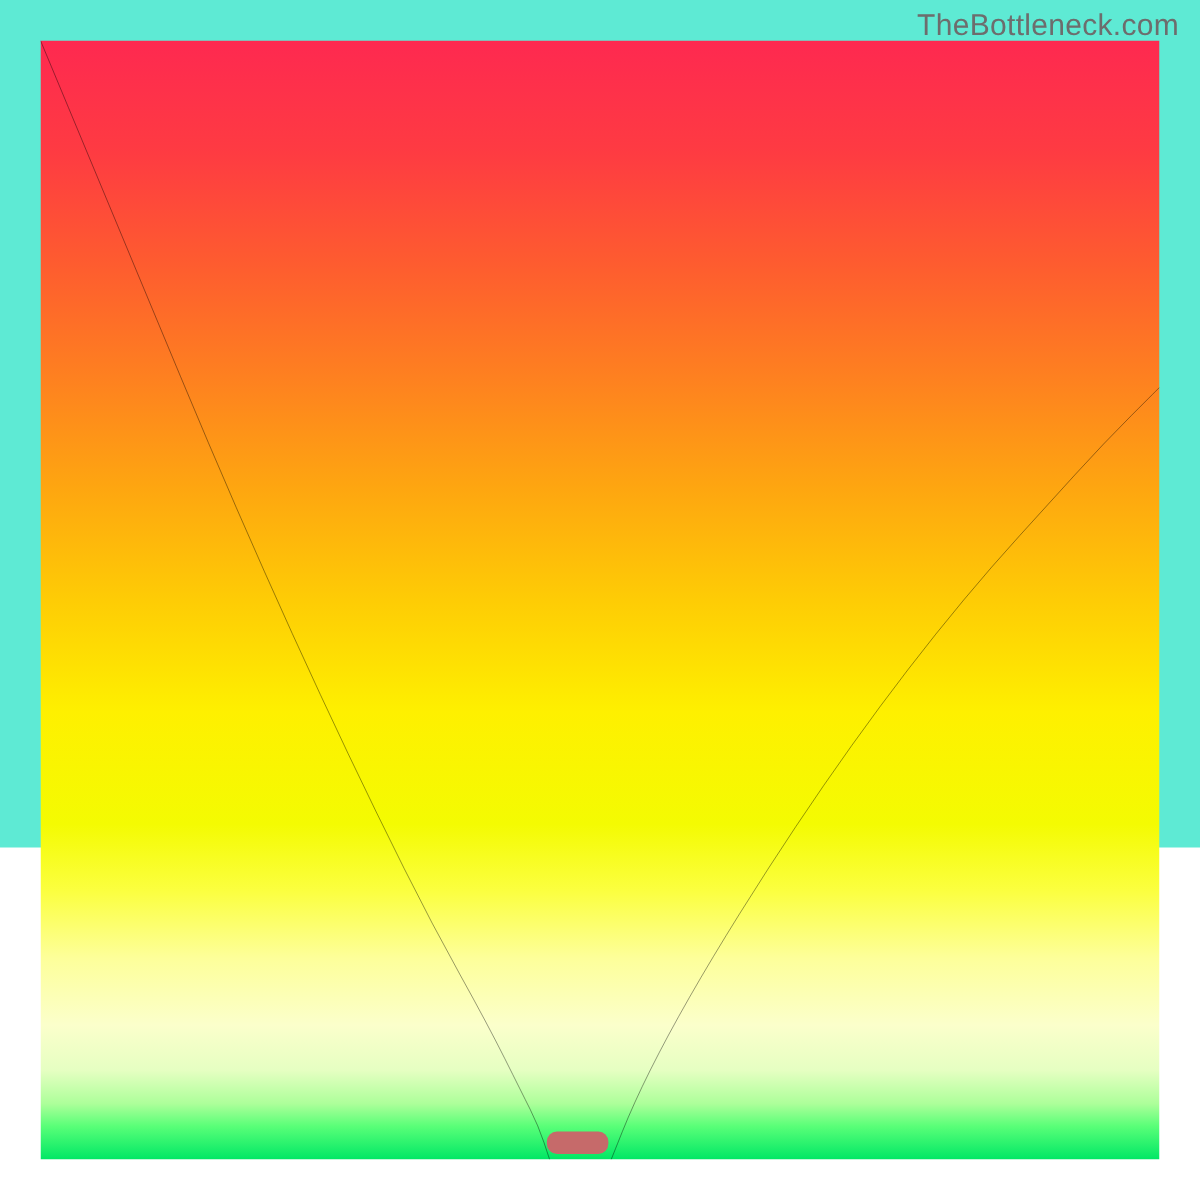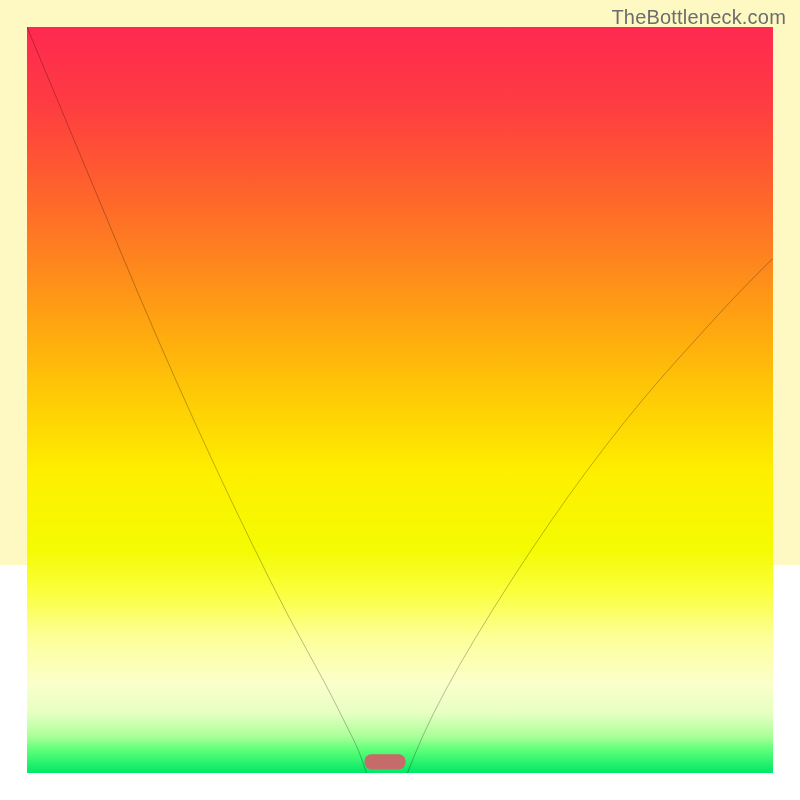--- a/index.html
+++ b/index.html
@@ -6,21 +6,21 @@
     margin: 0;
     padding: 0;
     width: 800px;
     height: 800px;
     overflow: hidden;
     font-family: Arial, Helvetica, sans-serif;
   }
   .frame {
     width: 800px;
     height: 565px;
-    background: #fef9c3;
+    background: #5eead4;
     position: relative;
   }
   .watermark {
     position: absolute;
     top: 6px;
     right: 14px;
     color: #6d6d6d;
     font-size: 20px;
     letter-spacing: 0.2px;
     z-index: 4;

